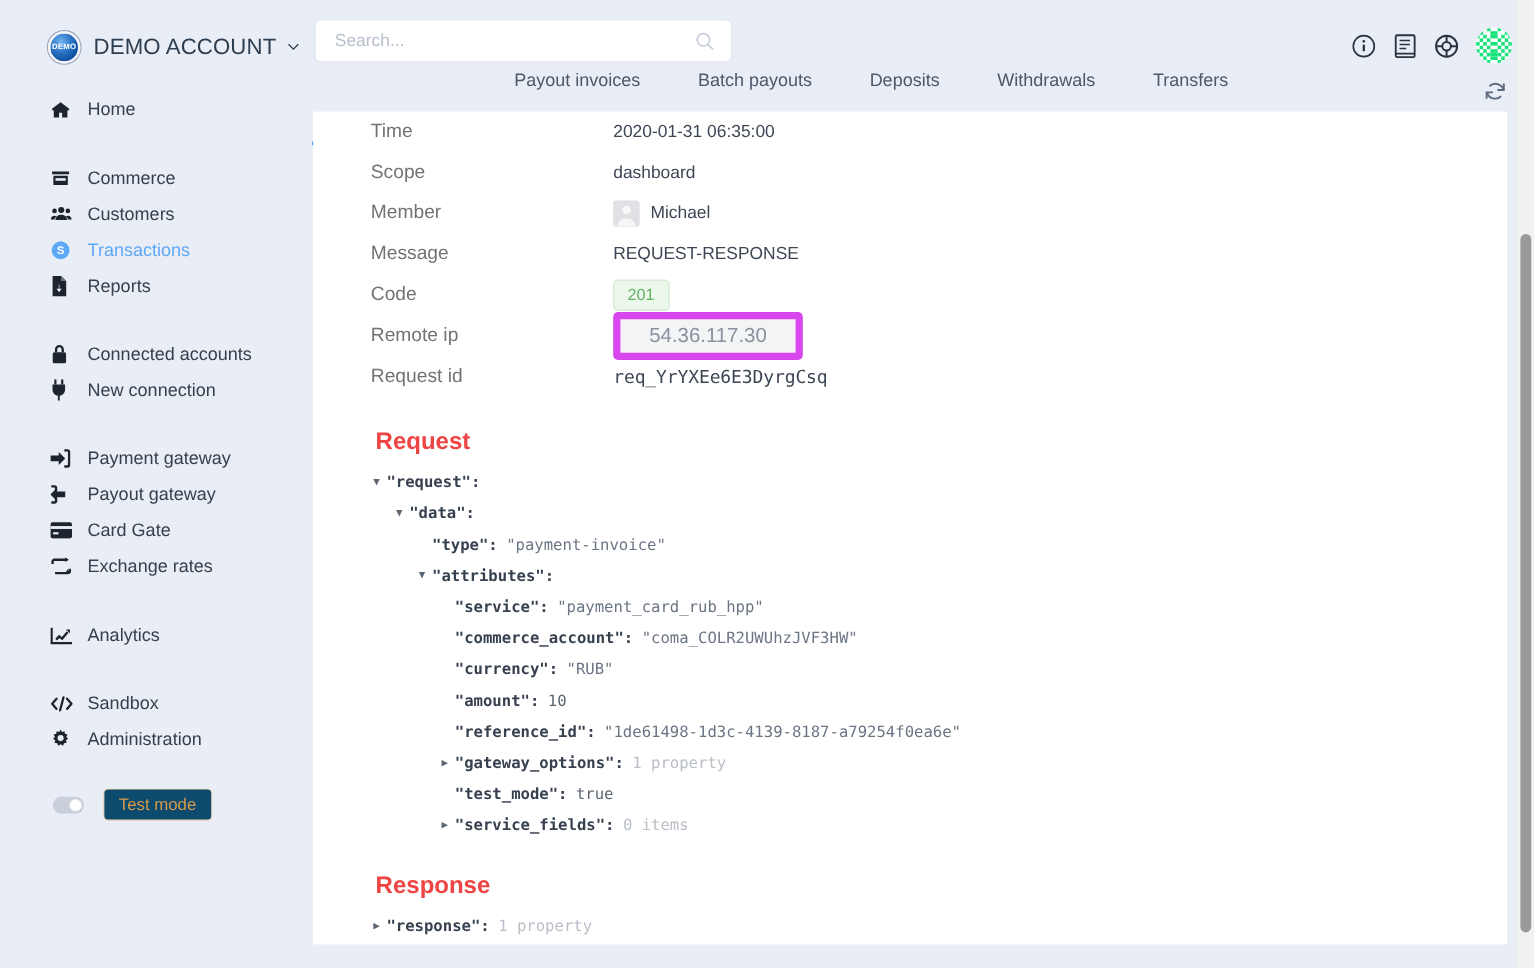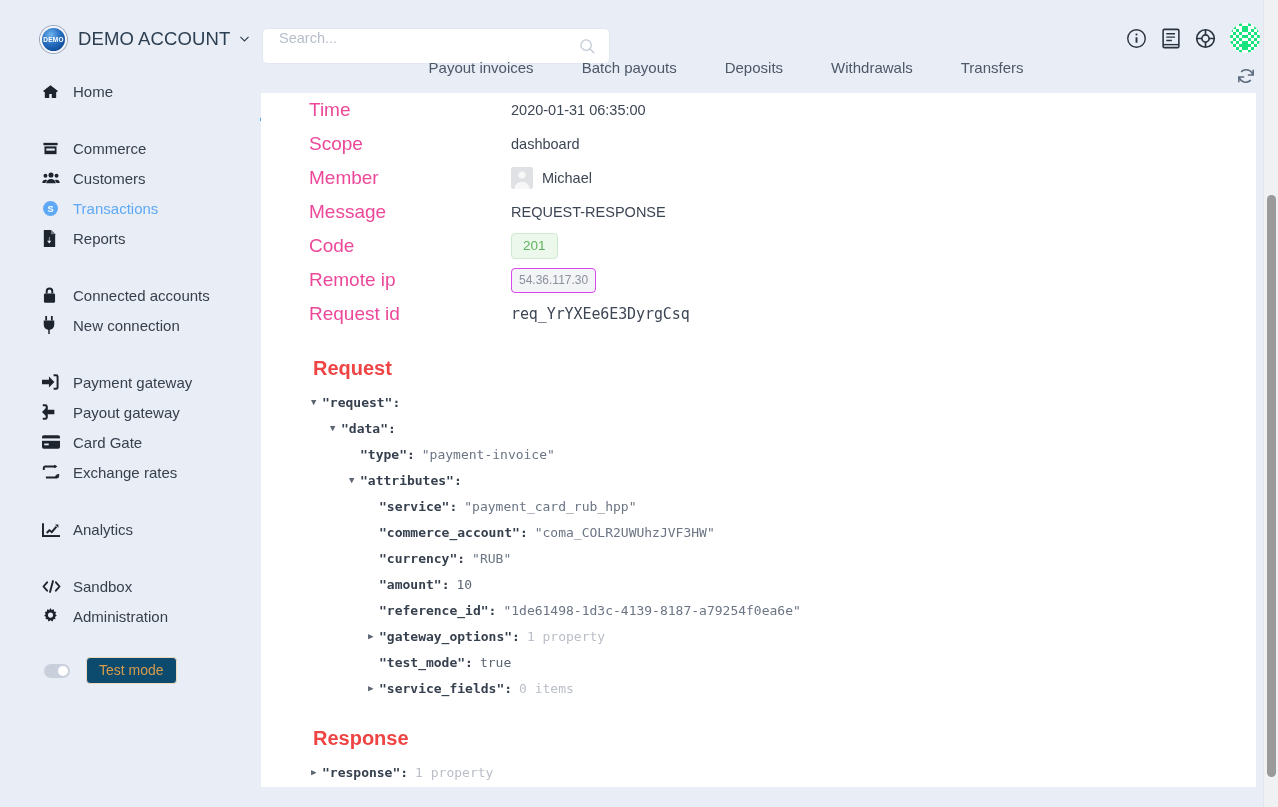--- a/index.html
+++ b/index.html
@@ -90,26 +90,26 @@
     font-size: 14px;
     padding: 5px 12px 6px 12px;
     border-radius: 4px;
     cursor: pointer;
     line-height: 1;
   }
 
   
   .topbar { position: absolute; left: 250px; top: 0; width: 1028px; height: 93px; }
   .searchbox {
-    position: absolute; left: 12px; top: 28px;
+    position: absolute; left: 12px; top: 16px;
     width: 348px; height: 36px;
     background: #ffffff;
     border: 1px solid #e2e6ef;
     border-radius: 5px;
-    display: flex; align-items: flex-start;
+    display: flex; align-items: center;
     cursor: text;
   }
   .searchbox input {
     border: 0; outline: 0; background: transparent;
     margin-left: 14px; width: 290px;
     font-size: 14.5px; color: #4a5568;
     font-family: "Liberation Sans", sans-serif;
   }
   .searchbox input::placeholder { color: #b6bdcb; }
   .search-ic { position: absolute; right: 13px; top: 9px; color: #c3c9d6; }
@@ -152,40 +152,40 @@
     position: absolute; left: 261px; top: 93px;
     width: 995px; height: 694px;
     background: #ffffff;
     overflow: hidden;
   }
 
   .detail { padding: 0 0 0 48px; }
   .drow { display: flex; align-items: center; height: 34px; }
   .dlabel {
     width: 202px; flex: 0 0 202px;
-    font-size: 19px; color: #ec4899;
+    font-size: 16px; color: #737373;
   }
   .dval { font-size: 14.5px; color: #3d4654; display: flex; align-items: center; }
   .dval.mono {
     font-family: "DejaVu Sans Mono", monospace;
     font-size: 15px; color: #3d4654; letter-spacing: -0.1px;
   }
   .memavatar {
     width: 22px; height: 22px; border-radius: 3px;
     background: #dfe1e5; margin-right: 9px;
     display: flex; align-items: flex-end; justify-content: center;
     overflow: hidden; flex: 0 0 auto;
   }
   .badge-code {
     background: #edf8ed; border: 1px solid #cfe9cf; color: #5eb35e;
     font-size: 13.5px; padding: 5px 11px 6px; border-radius: 4px; line-height: 1;
   }
   .badge-ip {
-    background: #f3f4f6; border: 1px solid #d946ef; color: #8a919e;
-    font-size: 12px; padding: 5px 7px 6px; border-radius: 4px; line-height: 1;
+    background: #f3f4f6; border: 6px solid #d946ef; color: #8a919e;
+    font-size: 17px; padding: 5px 24px 6px; border-radius: 4px; line-height: 1;
   }
 
   .sectitle {
     font-size: 20px; color: #ef4444; font-weight: 700;
     padding-left: 52px; margin-top: 26px; margin-bottom: 9px;
   }
   .jsontree {
     padding-left: 50px;
     font-family: "DejaVu Sans Mono", monospace;
     font-size: 13px;

